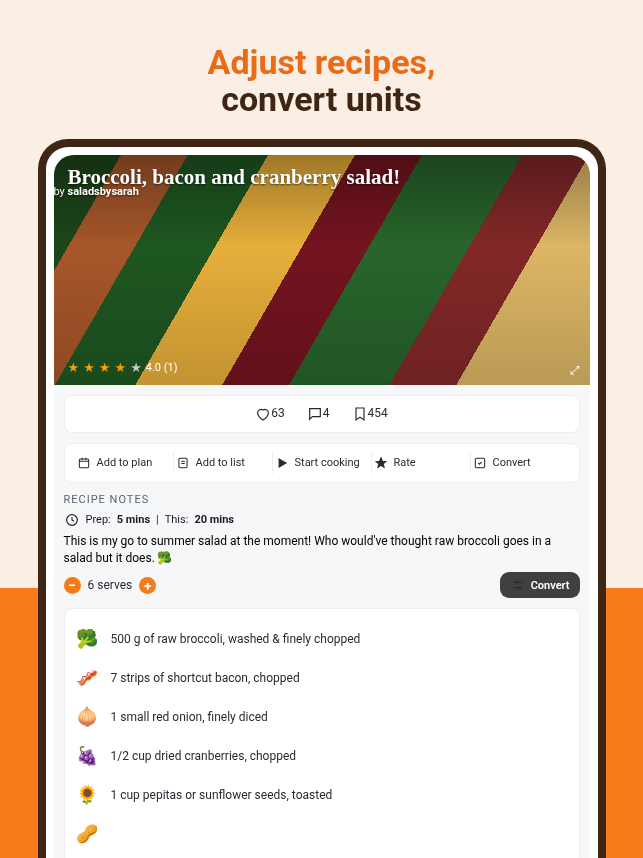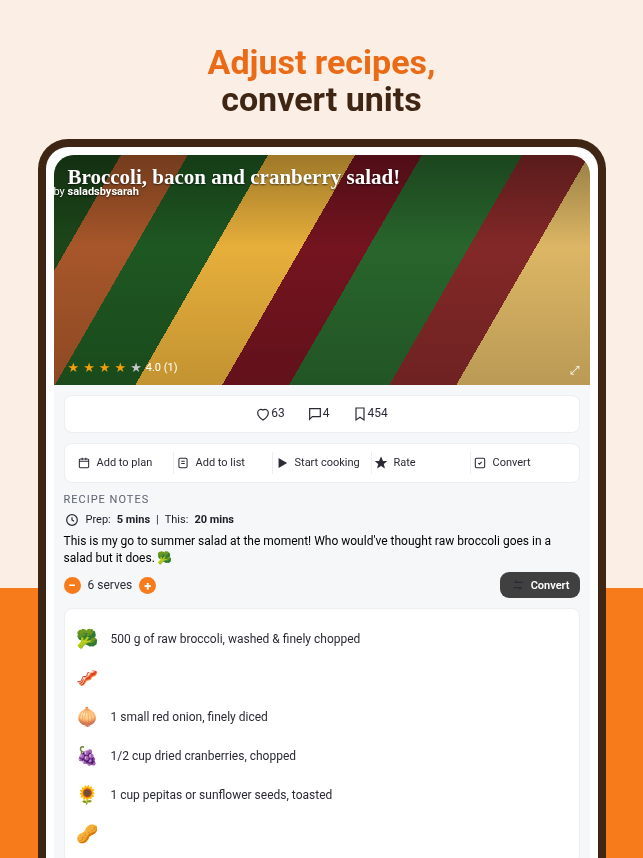--- a/index.html
+++ b/index.html
@@ -186,20 +186,21 @@
     </div>
    </div>
 
    <div class="ing-list">
     <div class="ing">
             <span class="emoji">🥦</span>
             <span><strong>500 g</strong><span> of raw broccoli, washed &amp; finely chopped</span></span>
           </div>
     <div class="ing">
             <span class="emoji">🥓</span>
+            <span><strong>7 strips</strong><span> of shortcut bacon, chopped</span></span>
           </div>
     <div class="ing">
             <span class="emoji">🧅</span>
             <span><strong>1</strong><span> small red onion, finely diced</span></span>
           </div>
     <div class="ing">
             <span class="emoji">🍇</span>
             <span><strong>1/2 cup</strong><span> dried cranberries, chopped</span></span>
           </div>
     <div class="ing">

